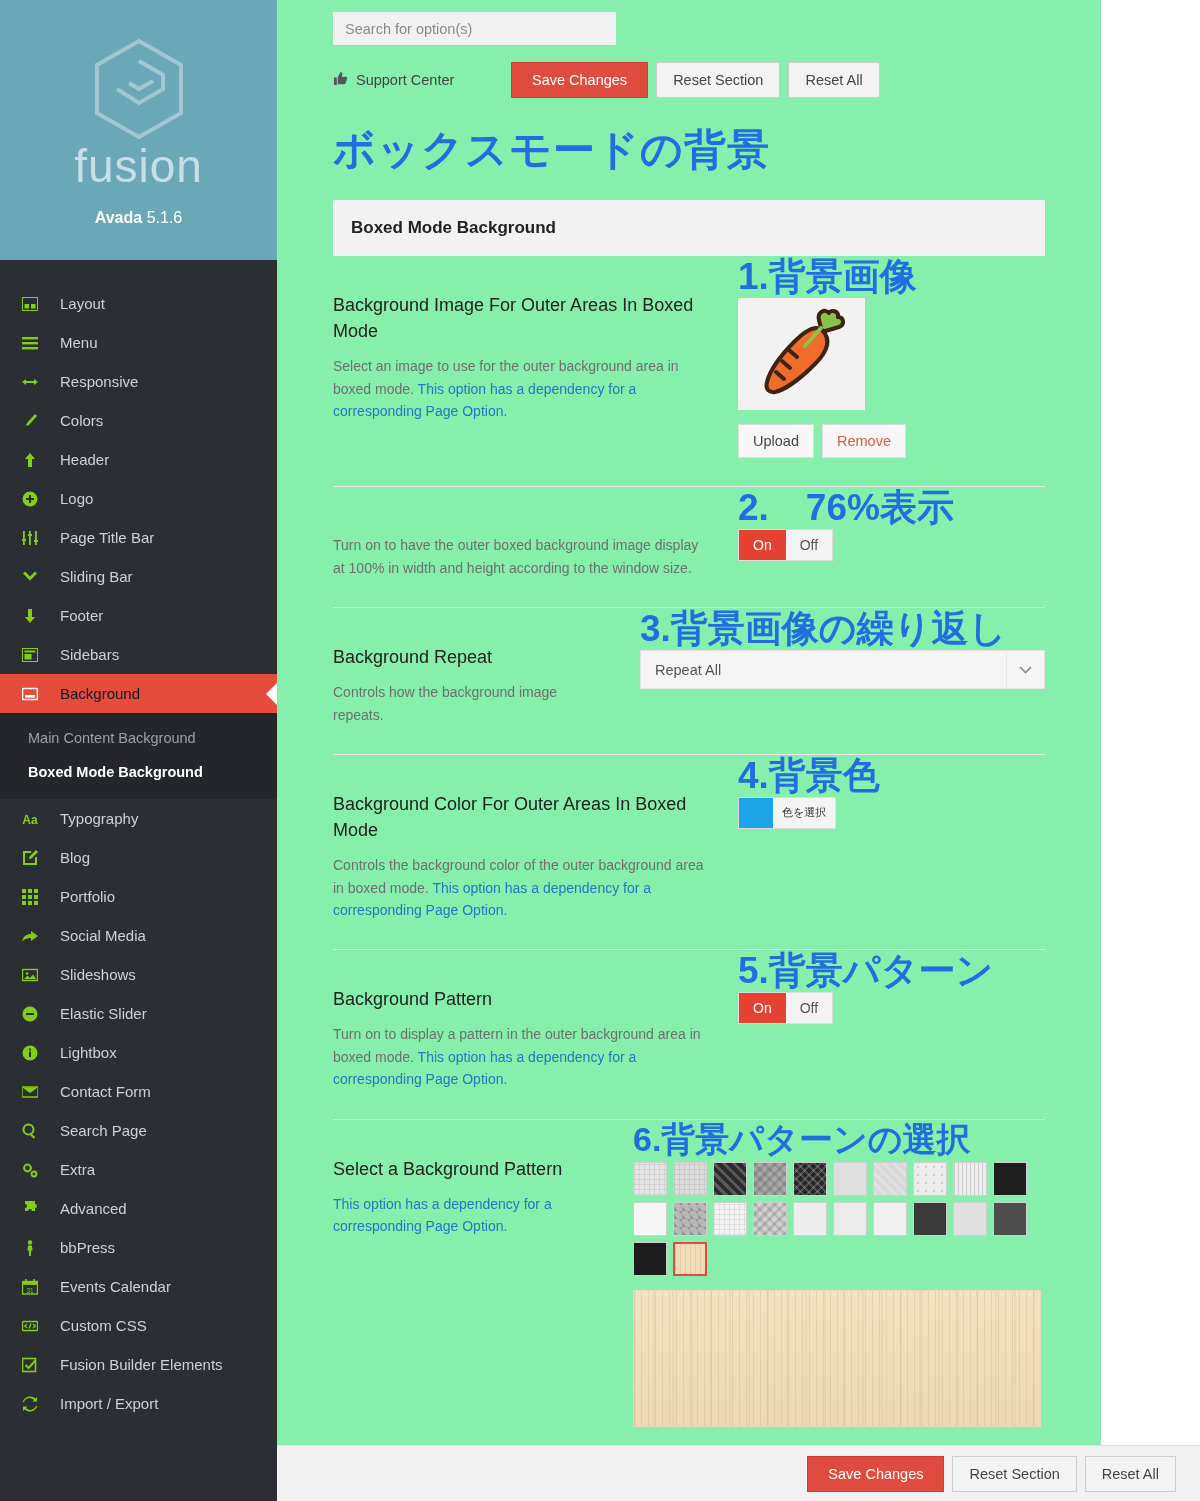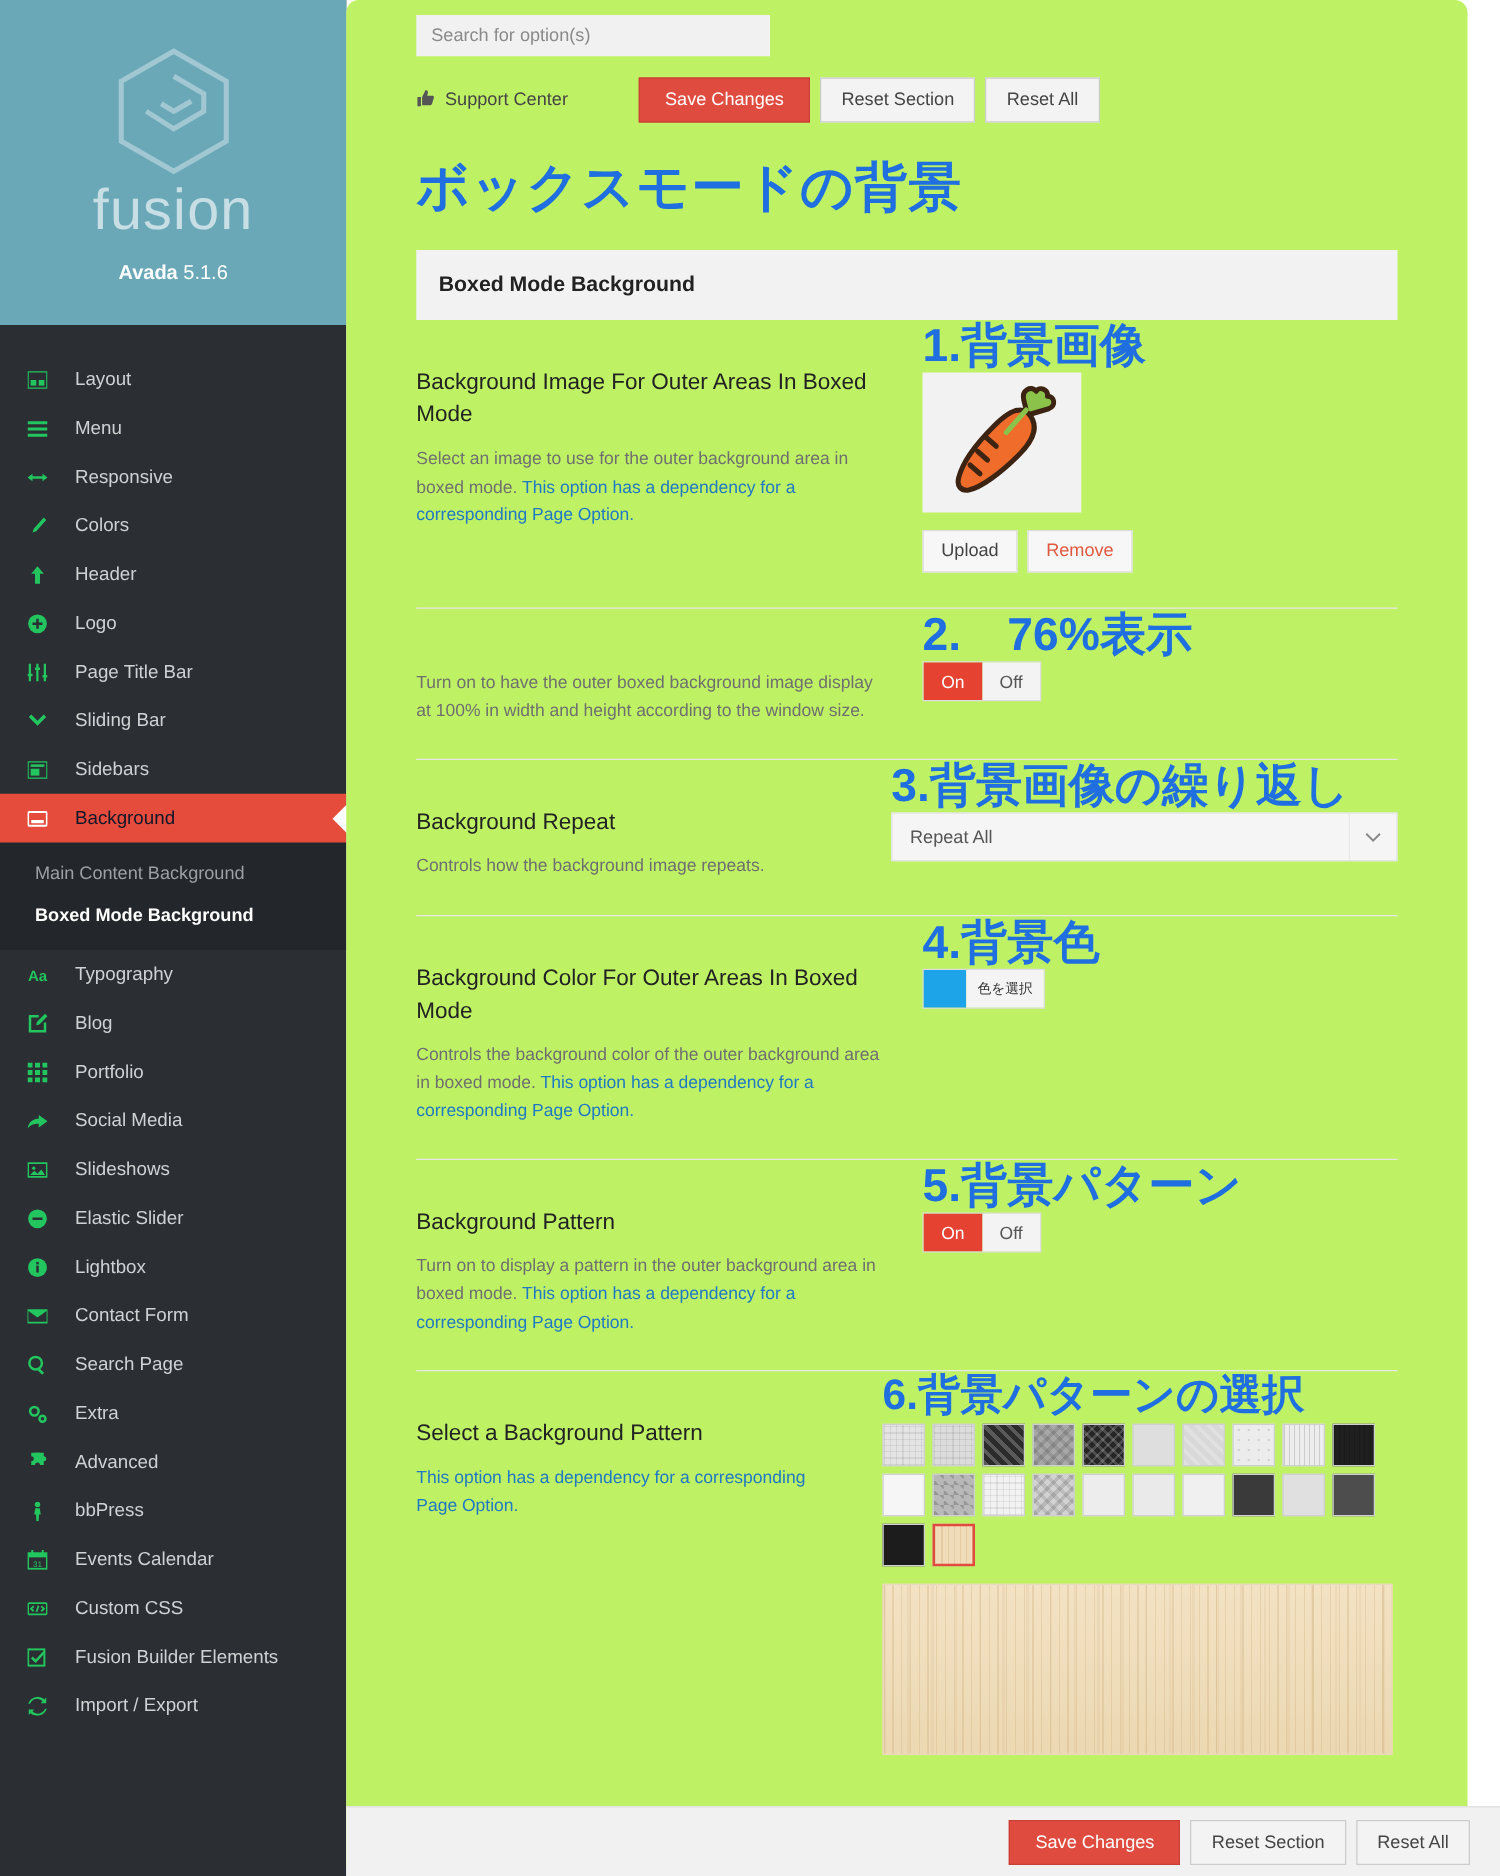--- a/index.html
+++ b/index.html
@@ -36,21 +36,21 @@
   .nav-item {
     position: relative;
     display: flex; align-items: center;
     height: 39px; padding-left: 22px;
     color: #cfd2d4; font-size: 15px;
     cursor: pointer;
   }
   .nav-item .nav-ico {
     width: 26px; min-width: 26px; margin-right: 12px;
     display: flex; align-items: center; justify-content: flex-start;
-    color: #22c55e; font-size: 15px;
+    color: #84cc16; font-size: 15px;
   }
   .nav-item .nav-ico svg { display: block; }
   .nav-item.active { background: #e64c3c; color: #0f172a; }
   .nav-item.active .nav-ico { color: #fff; }
   .nav-item.active::after {
     content: ""; position: absolute; right: -1px; top: 50%;
     transform: translateY(-50%);
     border-top: 12px solid transparent;
     border-bottom: 12px solid transparent;
     border-right: 12px solid #ffffff;
@@ -58,23 +58,22 @@
   .subnav { background: #23262a; padding: 8px 0 10px 0; }
   .subnav-item {
     padding: 9px 0 9px 28px; font-size: 14.5px;
     color: #9aa0a5; cursor: pointer;
   }
   .subnav-item.current { color: #ffffff; font-weight: 700; }
 
   
   #main {
     position: absolute; left: 277px; top: 0;
-    width: 897px; height: 1501px;
-    background: #bef264;
-    border-radius: 10px;
+    width: 824px; height: 1501px;
+    background: #86efac;
   }
   #topbar { padding: 12px 0 0 56px; }
   #search-input {
     width: 283px; height: 33px;
     background: #f1f1f1; border: none; outline: none;
     padding: 0 12px; font-size: 14.5px; color: #555;
     font-family: inherit;
   }
   #search-input::placeholder { color: #8a8a8a; }
 
@@ -293,20 +292,28 @@
         </span>
         <span>Page Title Bar</span>
       </div>
       <div class="nav-item">
         <span class="nav-ico">
           <svg width="16" height="16" viewBox="0 0 16 16" fill="currentColor">
             <path d="M1 4.5l7 7 7-7-2-2-5 5-5-5z"></path>
           </svg>
         </span>
         <span>Sliding Bar</span>
+      </div>
+      <div class="nav-item">
+        <span class="nav-ico">
+          <svg width="16" height="16" viewBox="0 0 16 16" fill="currentColor">
+            <path d="M8 15l5-6H10V1H6v8H3z"></path>
+          </svg>
+        </span>
+        <span>Footer</span>
       </div>
       <div class="nav-item">
         <span class="nav-ico">
           <svg width="16" height="16" viewBox="0 0 16 16" fill="currentColor">
             <rect x="0.5" y="1.5" width="15" height="13" fill="none" stroke="currentColor"></rect>
             <rect x="2.5" y="3.5" width="11" height="2"></rect>
             <rect x="2.5" y="7" width="7" height="5.5"></rect>
           </svg>
         </span>
         <span>Sidebars</span>

